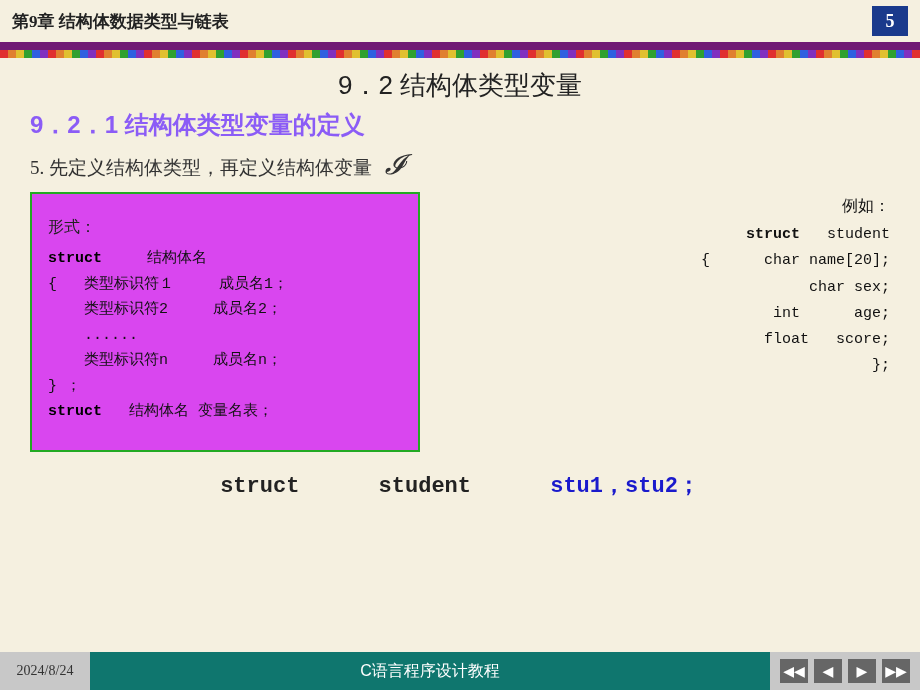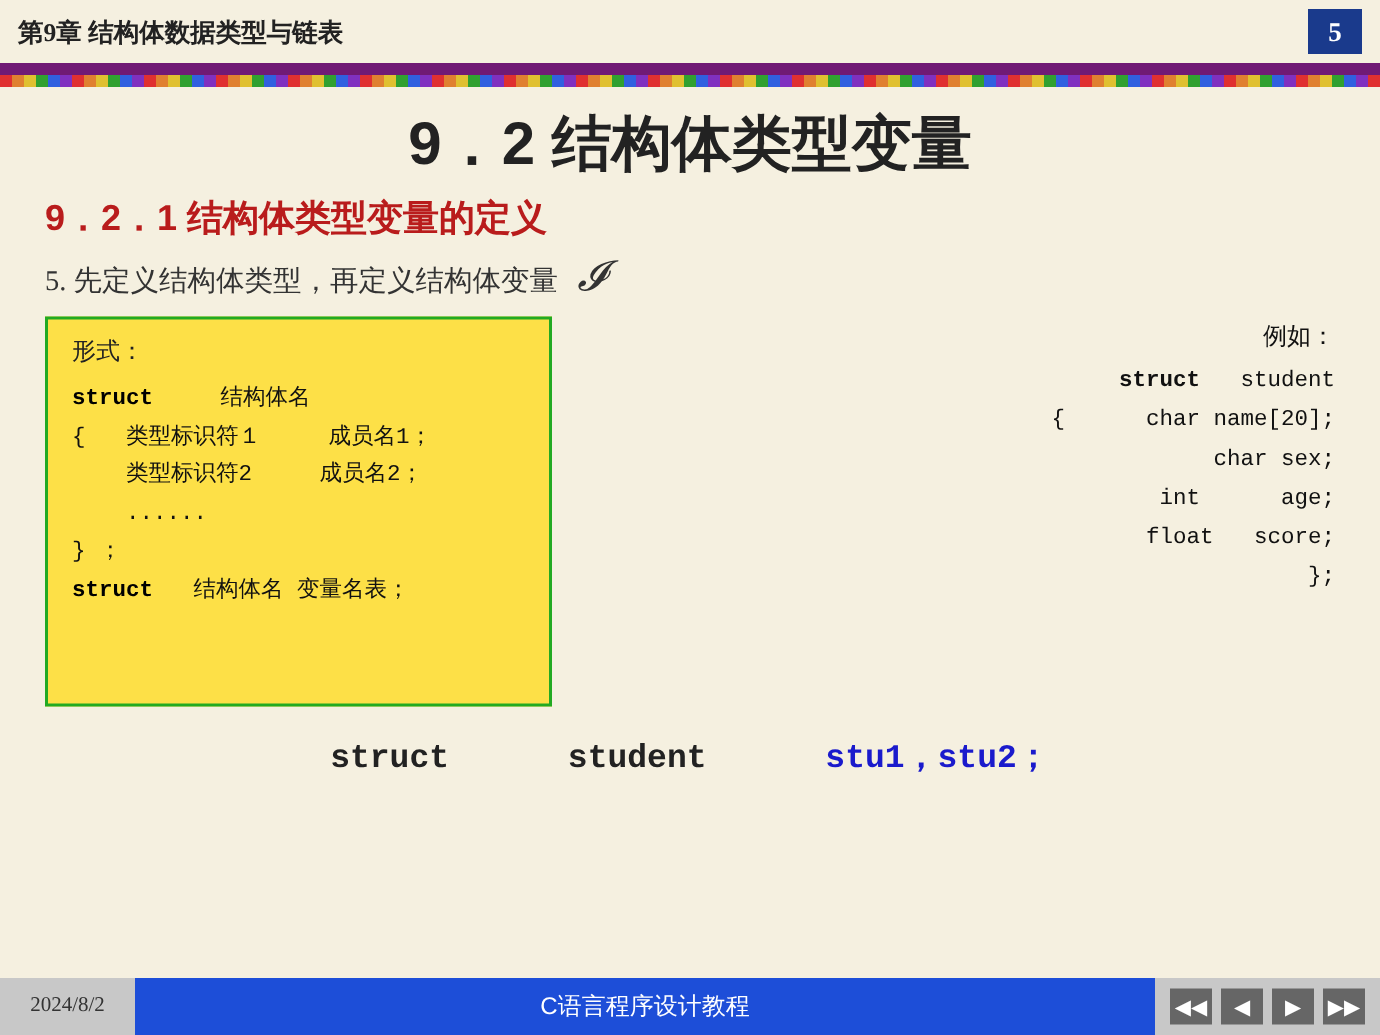--- a/index.html
+++ b/index.html
@@ -52,31 +52,31 @@
       );
     }
 
     
     .main {
       padding: 10px 30px 0 30px;
     }
 
     .slide-title {
       text-align: center;
-      font-size: 40px;
-      font-weight: bold;
+      font-size: 26px;
+      font-weight: normal;
       color: #222;
       margin-bottom: 6px;
       font-family: "SimHei", "STHeiti", sans-serif;
     }
 
     .section-title {
       font-size: 24px;
       font-weight: bold;
-      color: #b91c1c;
+      color: #8b5cf6;
       margin-bottom: 8px;
       font-family: "SimHei", "STHeiti", sans-serif;
     }
 
     .sub-title {
       font-size: 19px;
       color: #333;
       margin-bottom: 10px;
       font-family: "SimSun", serif;
     }
@@ -84,23 +84,23 @@
     
     .columns {
       display: flex;
       gap: 20px;
       margin-top: 4px;
     }
 
     
     .left-box {
       border: 2px solid #22aa22;
-      background: #fde047;
-      padding: 9px 16px;
-      width: 338px;
+      background: #d946ef;
+      padding: 21px 16px;
+      width: 390px;
       min-height: 260px;
       flex-shrink: 0;
     }
 
     .left-box .box-label {
       font-size: 16px;
       color: #222;
       margin-bottom: 4px;
     }
 
@@ -169,21 +169,21 @@
       font-size: 14px;
       padding: 0 16px;
       height: 100%;
       display: flex;
       align-items: center;
       min-width: 90px;
       justify-content: center;
     }
 
     .footer-title {
-      background: #1d4ed8;
+      background: #0f766e;
       color: white;
       font-size: 16px;
       flex: 1;
       height: 100%;
       display: flex;
       align-items: center;
       justify-content: center;
       font-family: "SimHei", "STHeiti", sans-serif;
     }
 
@@ -237,20 +237,21 @@
 
   <div class="columns">
 
     <div class="left-box">
       <div class="box-label code-block">形式：</div>
       <div class="code-block">
         <div><span class="kw">struct</span>&nbsp;&nbsp;&nbsp;&nbsp; 结构体名</div>
         <div>{ &nbsp;&nbsp;类型标识符１&nbsp;&nbsp;&nbsp;&nbsp; 成员名1；</div>
         <div>&nbsp;&nbsp;&nbsp;&nbsp;类型标识符2&nbsp;&nbsp;&nbsp;&nbsp; 成员名2；</div>
         <div>&nbsp;&nbsp;&nbsp;&nbsp;......</div>
+        <div>&nbsp;&nbsp;&nbsp;&nbsp;类型标识符n &nbsp;&nbsp;&nbsp;&nbsp;成员名n；</div>
         <div>} ；</div>
         <div><span class="kw">struct</span>&nbsp;&nbsp; 结构体名 变量名表；</div>
       </div>
     </div>
 
     <div class="right-col">
       <div class="label">例如：</div>
       <div>
         <div><span class="kw">struct</span>&nbsp;&nbsp;&nbsp;student</div>
         <div>{&nbsp;&nbsp;&nbsp;&nbsp;&nbsp;&nbsp;char name[20];</div>
@@ -265,21 +266,21 @@
   <div class="bottom-struct">
     <span class="kw">struct</span>
     &nbsp;&nbsp;&nbsp;&nbsp;
     <span class="kw">student</span>
     &nbsp;&nbsp;&nbsp;&nbsp;
     <span class="stu-names">stu1，stu2；</span>
   </div>
 </div>
 
 <div class="footer">
-  <div class="footer-date">2024/8/2</div>
+  <div class="footer-date">2024/8/24</div>
   <div class="footer-title">C语言程序设计教程</div>
   <div class="footer-nav">
     <button class="nav-btn">◀◀</button>
     <button class="nav-btn">◀</button>
     <button class="nav-btn">▶</button>
     <button class="nav-btn">▶▶</button>
   </div>
 </div>
 
 </body></html>

